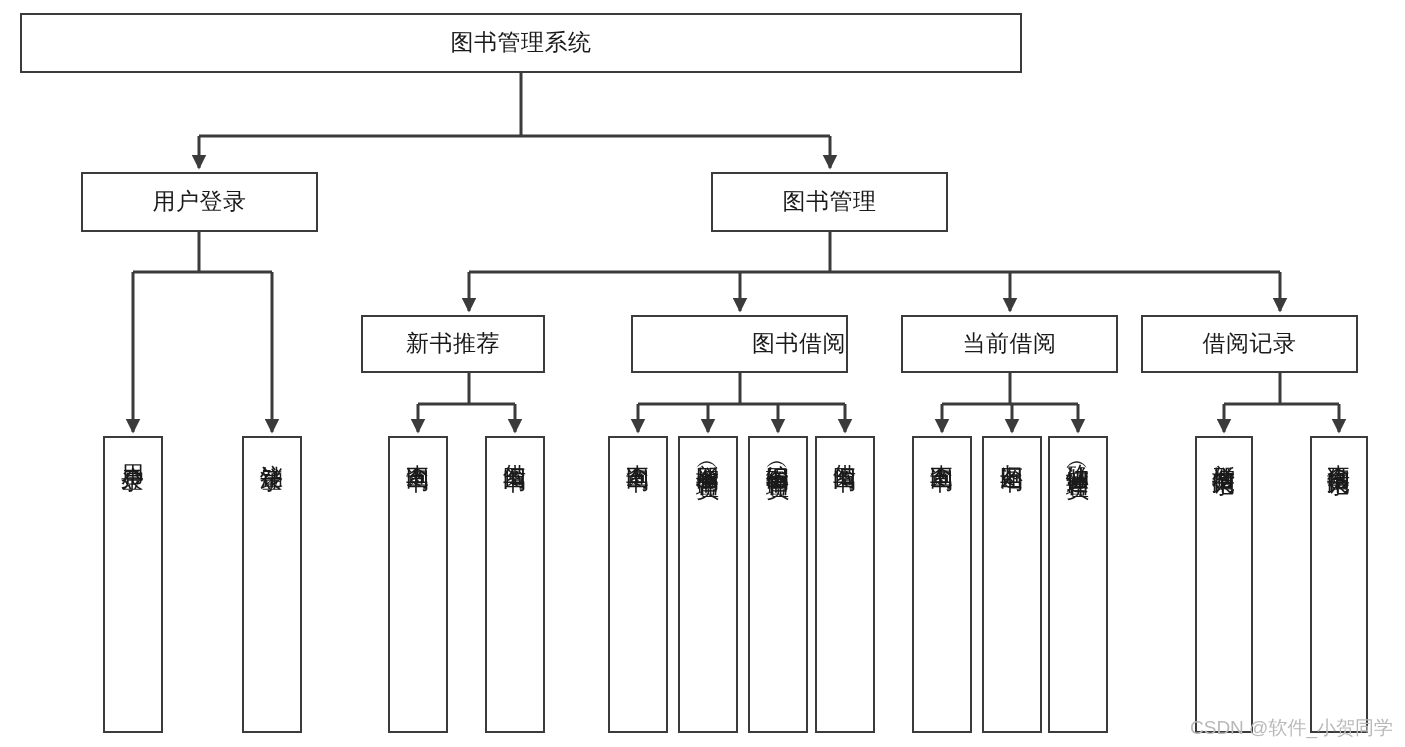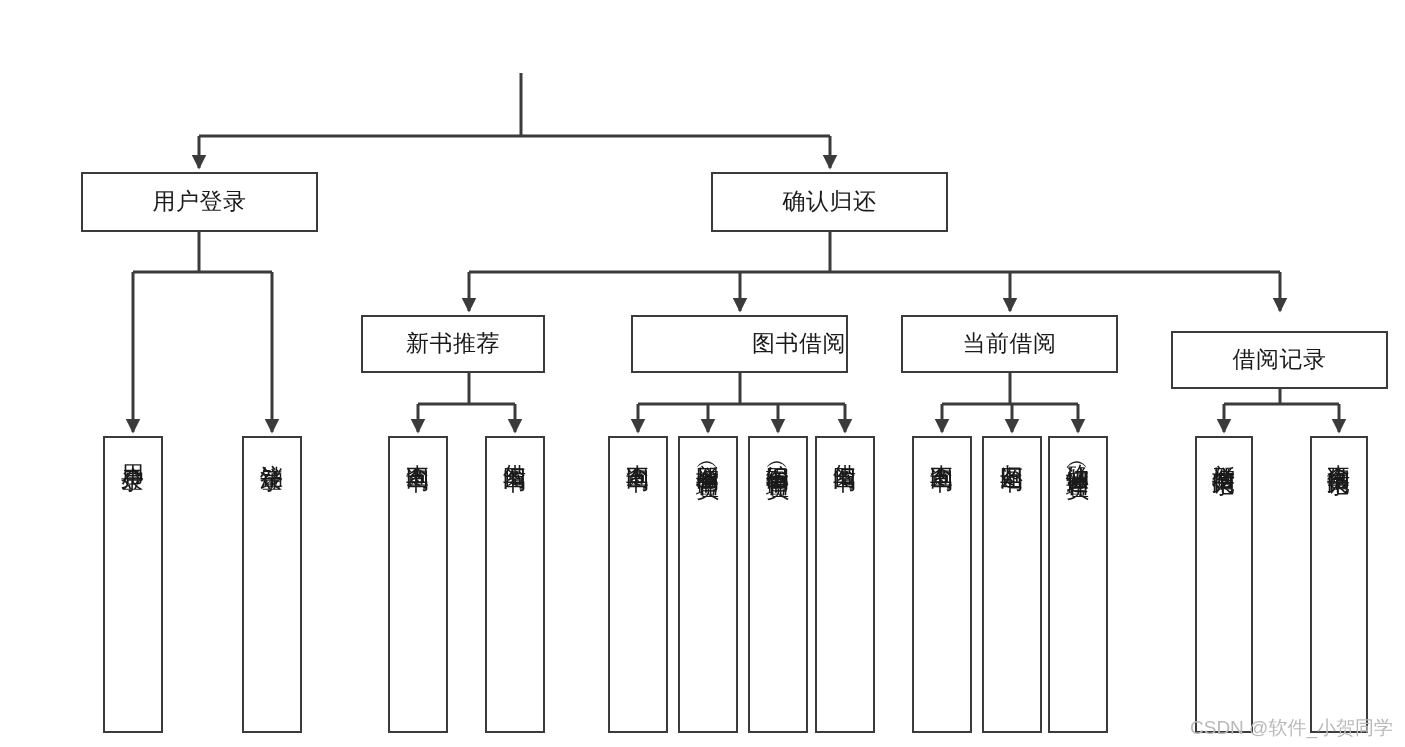--- a/index.html
+++ b/index.html
@@ -117,38 +117,41 @@
       <path d="M 1012 404 L 1012 432" marker-end="url(#arrow)"></path>
       <path d="M 1078 404 L 1078 432" marker-end="url(#arrow)"></path>
 
       <path d="M 1280 373 L 1280 404"></path>
       <path d="M 1224 404 L 1339 404"></path>
       <path d="M 1224 404 L 1224 432" marker-end="url(#arrow)"></path>
       <path d="M 1339 404 L 1339 432" marker-end="url(#arrow)"></path>
     </g>
   </svg>
 
+  <div class="node root" style="left:20px; top:13px; width:1002px; height:60px;">
+    <span class="lbl">图书管理系统</span>
+  </div>
 
   <div class="node horiz" style="left:81px; top:172px; width:237px; height:60px;">
     <span class="lbl">用户登录</span>
   </div>
   <div class="node horiz" style="left:711px; top:172px; width:237px; height:60px;">
-    <span class="lbl">确认归还</span>
+    <span class="lbl">图书管理</span>
   </div>
 
   <div class="node horiz" style="left:361px; top:315px; width:184px; height:58px;">
     <span class="lbl">新书推荐</span>
   </div>
   <div class="node horiz" style="left:631px; top:315px; width:217px; height:58px;justify-content:flex-end;">
     <span class="lbl">图书借阅</span>
   </div>
   <div class="node horiz" style="left:901px; top:315px; width:217px; height:58px;">
     <span class="lbl">当前借阅</span>
   </div>
-  <div class="node horiz" style="left:1171px; top:315px; width:217px; height:58px;margin-top:16px;">
+  <div class="node horiz" style="left:1141px; top:315px; width:217px; height:58px;">
     <span class="lbl">借阅记录</span>
   </div>
 
   <div class="node vert" style="left:103px; top:436px; width:60px; height:297px;">
     <span class="lbl">用户登录</span>
   </div>
   <div class="node vert" style="left:242px; top:436px; width:60px; height:297px;">
     <span class="lbl">注销登录</span>
   </div>
 

